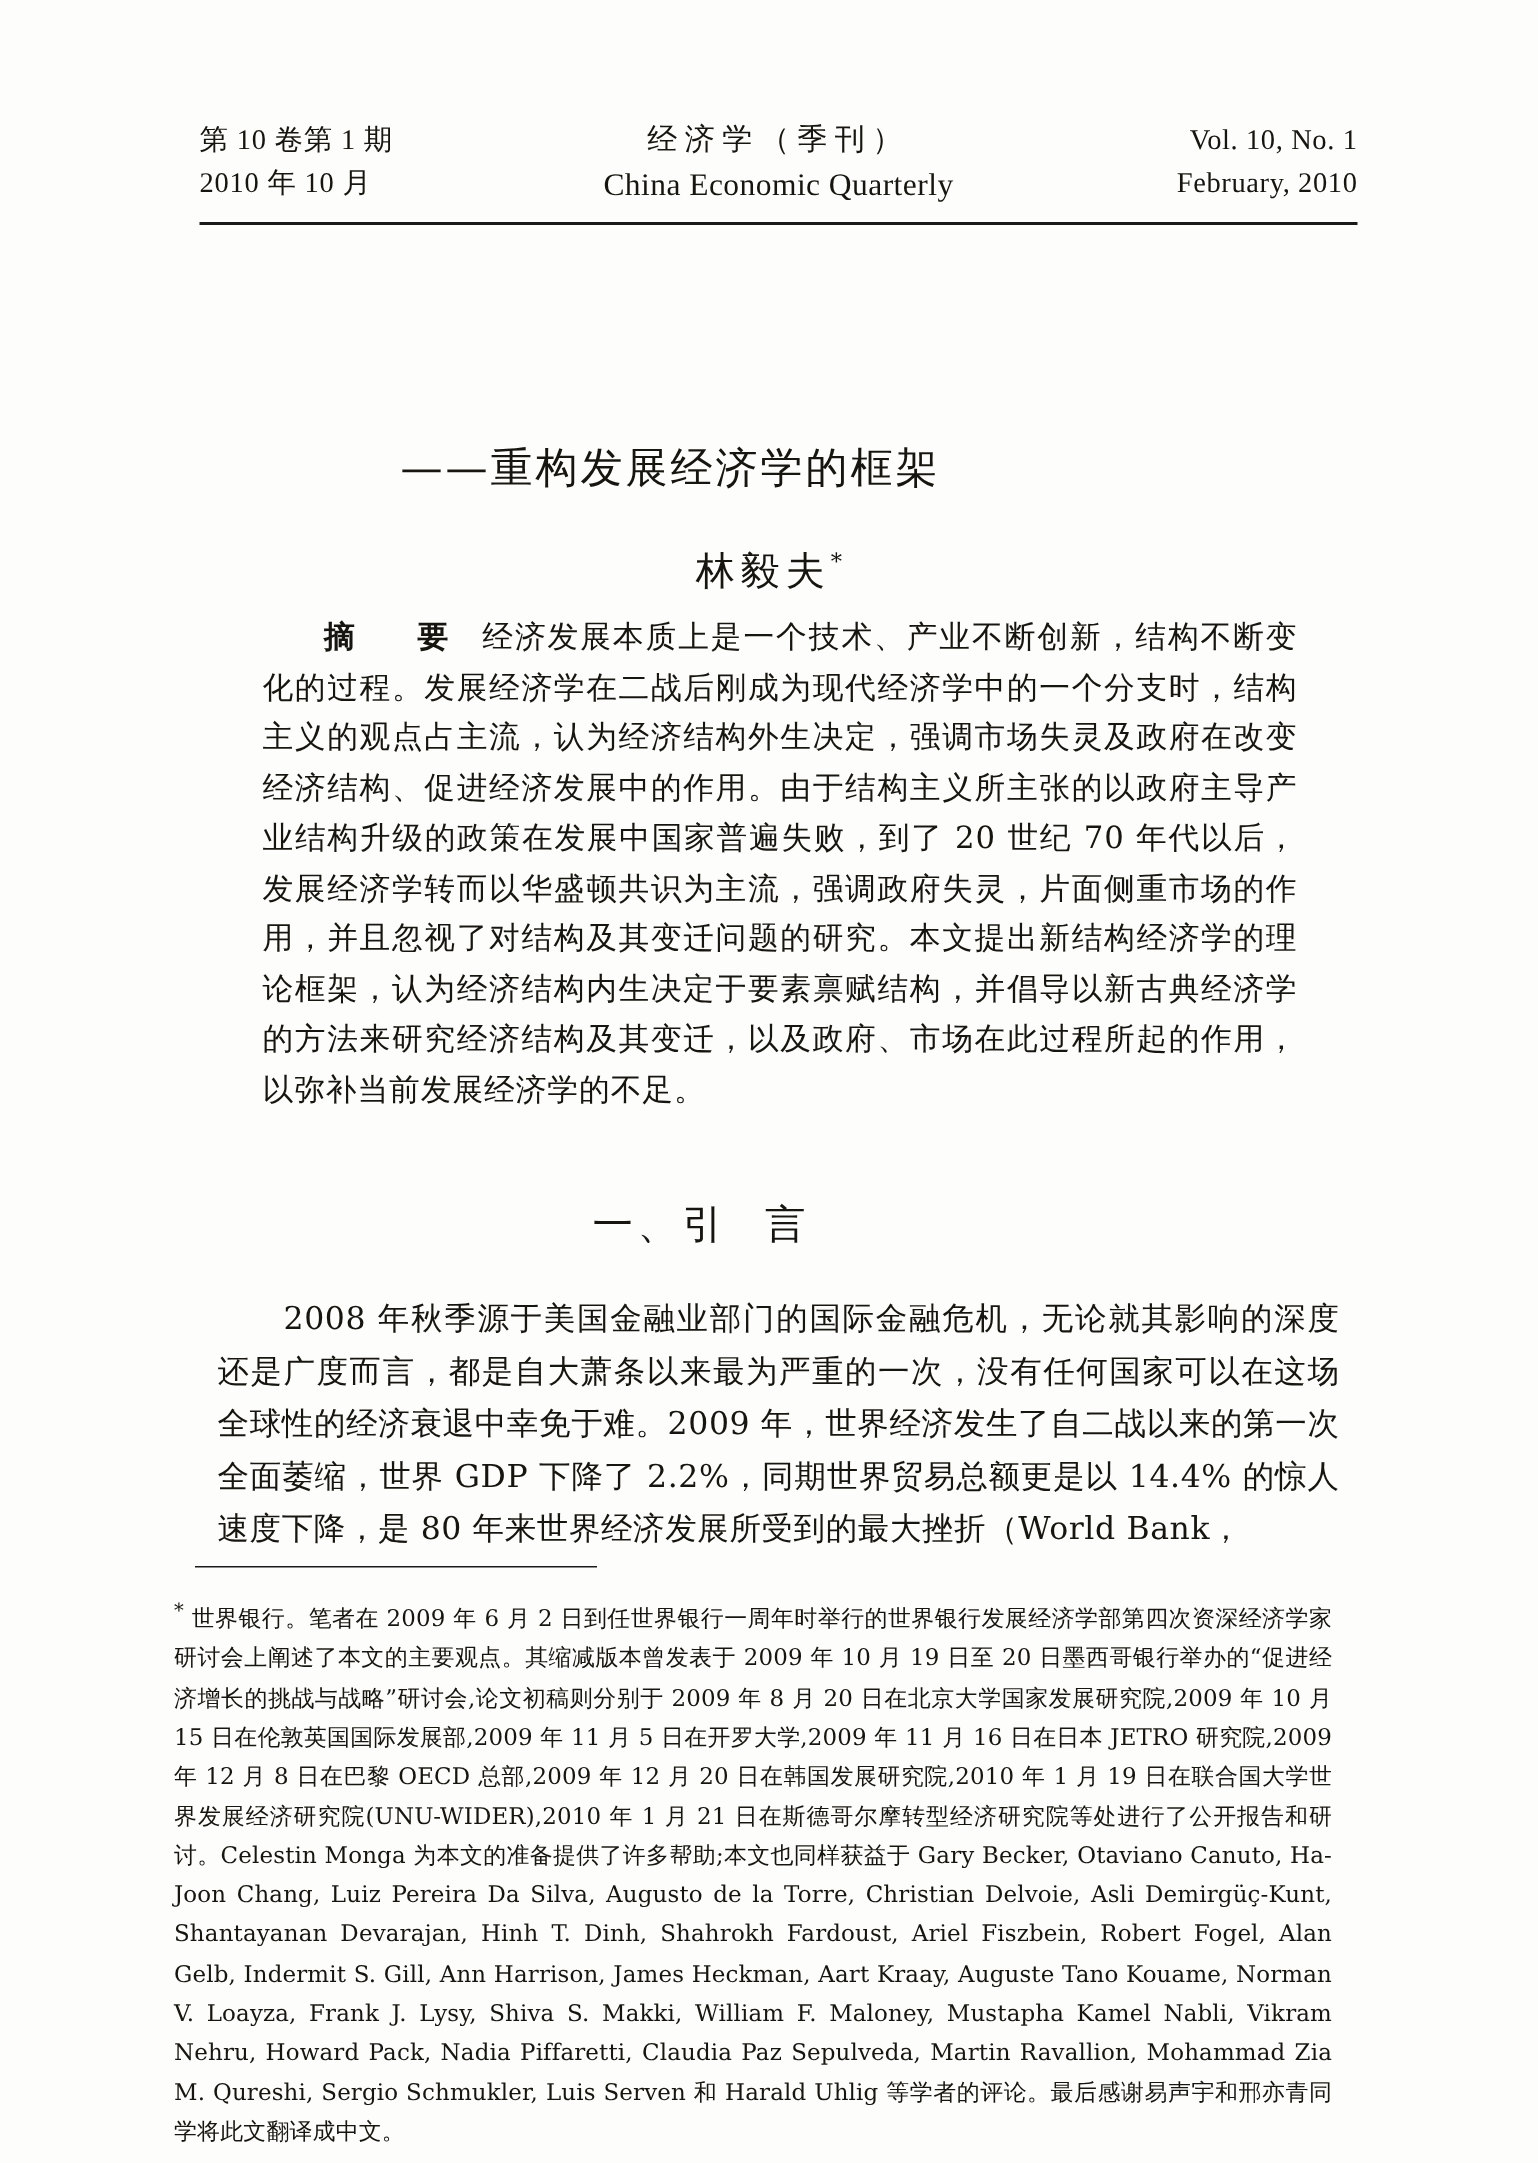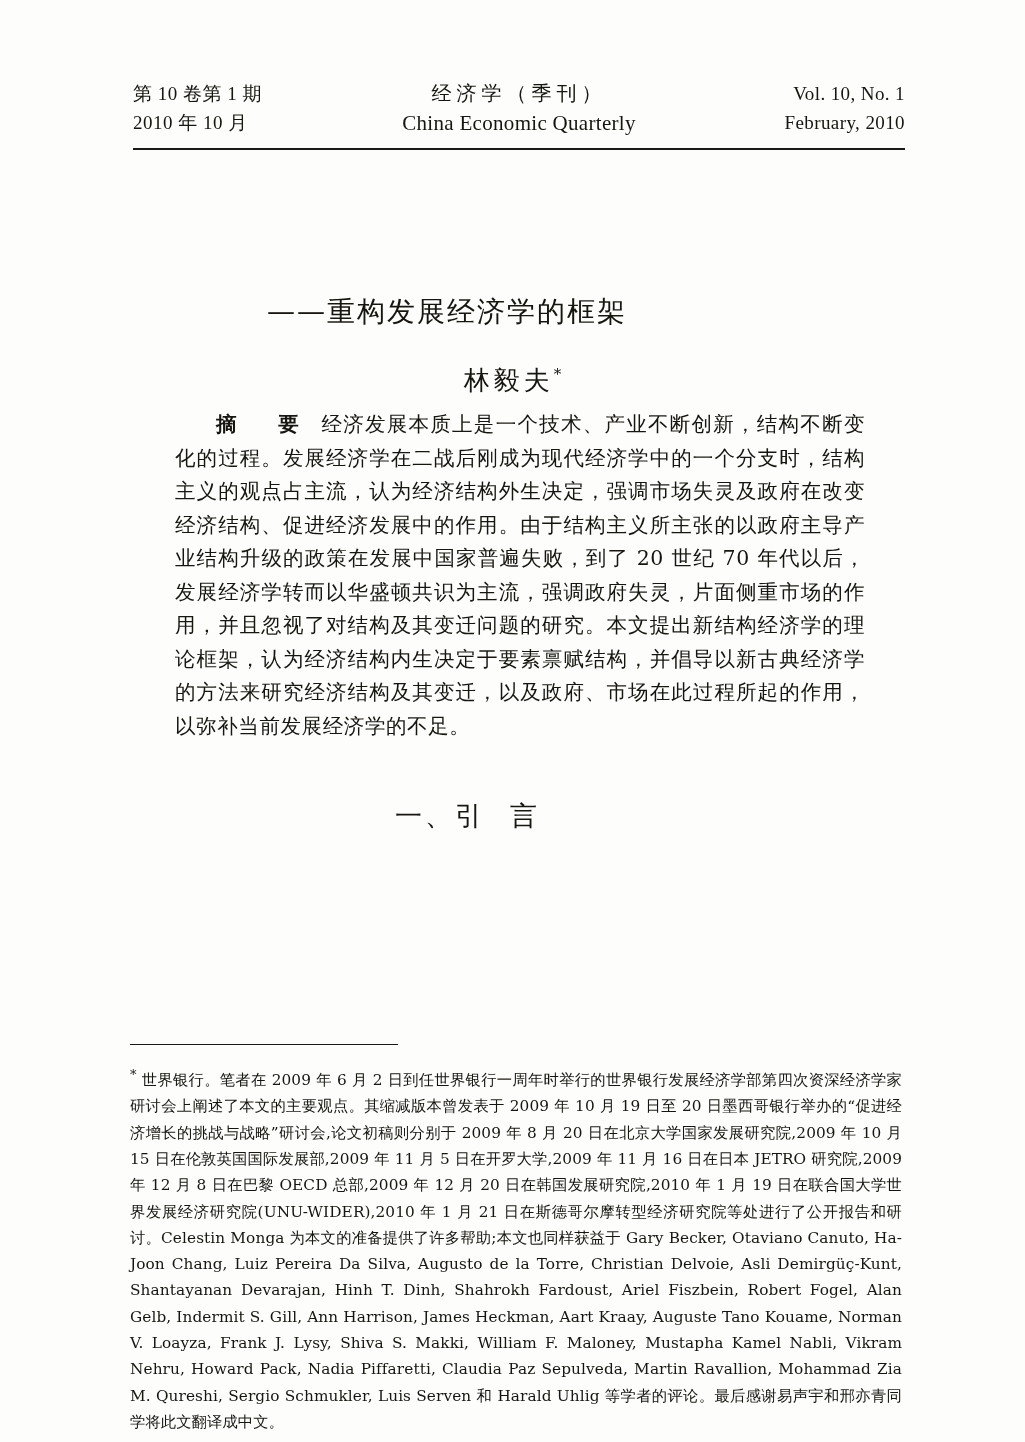--- a/index.html
+++ b/index.html
@@ -153,21 +153,21 @@
   .fn-rule {
     position: absolute;
     left: 130px;
     top: 1044px;
     width: 268px;
     height: 0;
     border-top: 1.6px solid #1a1a1a;
   }
   .footnote {
     position: absolute;
-    left: 130px;
+    left: 116px;
     top: 1062px;
     width: 772px;
     font-size: 15.3px;
     line-height: 26.3px;
     text-align: justify;
     text-justify: inter-character;
     letter-spacing: 0.1px;
     font-family: "DejaVu Serif", "Liberation Serif", serif;
   }
   .footnote sup.star {
@@ -197,17 +197,18 @@
   </div>
   <div class="mast-rule"></div>
 
   <div class="title-sub">——重构发展经济学的框架</div>
   <div class="author"><span>林毅夫</span><sup>*</sup></div>
 
   <div class="abstract"><span class="lbl">摘　要</span><span>经济发展本质上是一个技术、产业不断创新，结构不断变化的过程。发展经济学在二战后刚成为现代经济学中的一个分支时，结构主义的观点占主流，认为经济结构外生决定，强调市场失灵及政府在改变经济结构、促进经济发展中的作用。由于结构主义所主张的以政府主导产业结构升级的政策在发展中国家普遍失败，到了 20 世纪 70 年代以后，发展经济学转而以华盛顿共识为主流，强调政府失灵，片面侧重市场的作用，并且忽视了对结构及其变迁问题的研究。本文提出新结构经济学的理论框架，认为经济结构内生决定于要素禀赋结构，并倡导以新古典经济学的方法来研究经济结构及其变迁，以及政府、市场在此过程所起的作用，以弥补当前发展经济学的不足。</span></div>
 
   <div class="sec-head"><span>一、</span><span class="gap">引</span><span>言</span></div>
 
+  <div class="body-para">2008 年秋季源于美国金融业部门的国际金融危机，无论就其影响的深度还是广度而言，都是自大萧条以来最为严重的一次，没有任何国家可以在这场全球性的经济衰退中幸免于难。2009 年，世界经济发生了自二战以来的第一次全面萎缩，世界 GDP 下降了 2.2%，同期世界贸易总额更是以 14.4% 的惊人速度下降，是 80 年来世界经济发展所受到的最大挫折（World Bank，</div>
 
   <div class="fn-rule"></div>
   <div class="footnote"><sup class="star">*</sup><span>世界银行。笔者在 2009 年 6 月 2 日到任世界银行一周年时举行的世界银行发展经济学部第四次资深经济学家研讨会上阐述了本文的主要观点。其缩减版本曾发表于 2009 年 10 月 19 日至 20 日墨西哥银行举办的“促进经济增长的挑战与战略”研讨会,论文初稿则分别于 2009 年 8 月 20 日在北京大学国家发展研究院,2009 年 10 月 15 日在伦敦英国国际发展部,2009 年 11 月 5 日在开罗大学,2009 年 11 月 16 日在日本 JETRO 研究院,2009 年 12 月 8 日在巴黎 OECD 总部,2009 年 12 月 20 日在韩国发展研究院,2010 年 1 月 19 日在联合国大学世界发展经济研究院(UNU-WIDER),2010 年 1 月 21 日在斯德哥尔摩转型经济研究院等处进行了公开报告和研讨。Celestin Monga 为本文的准备提供了许多帮助;本文也同样获益于 Gary Becker, Otaviano Canuto, Ha-Joon Chang, Luiz Pereira Da Silva, Augusto de la Torre, Christian Delvoie, Asli Demirgüç-Kunt, Shantayanan Devarajan, Hinh T. Dinh, Shahrokh Fardoust, Ariel Fiszbein, Robert Fogel, Alan Gelb, Indermit S. Gill, Ann Harrison, James Heckman, Aart Kraay, Auguste Tano Kouame, Norman V. Loayza, Frank J. Lysy, Shiva S. Makki, William F. Maloney, Mustapha Kamel Nabli, Vikram Nehru, Howard Pack, Nadia Piffaretti, Claudia Paz Sepulveda, Martin Ravallion, Mohammad Zia M. Qureshi, Sergio Schmukler, Luis Serven 和 Harald Uhlig 等学者的评论。最后感谢易声宇和邢亦青同学将此文翻译成中文。</span></div>
 
 </div>
 
 </body></html>

